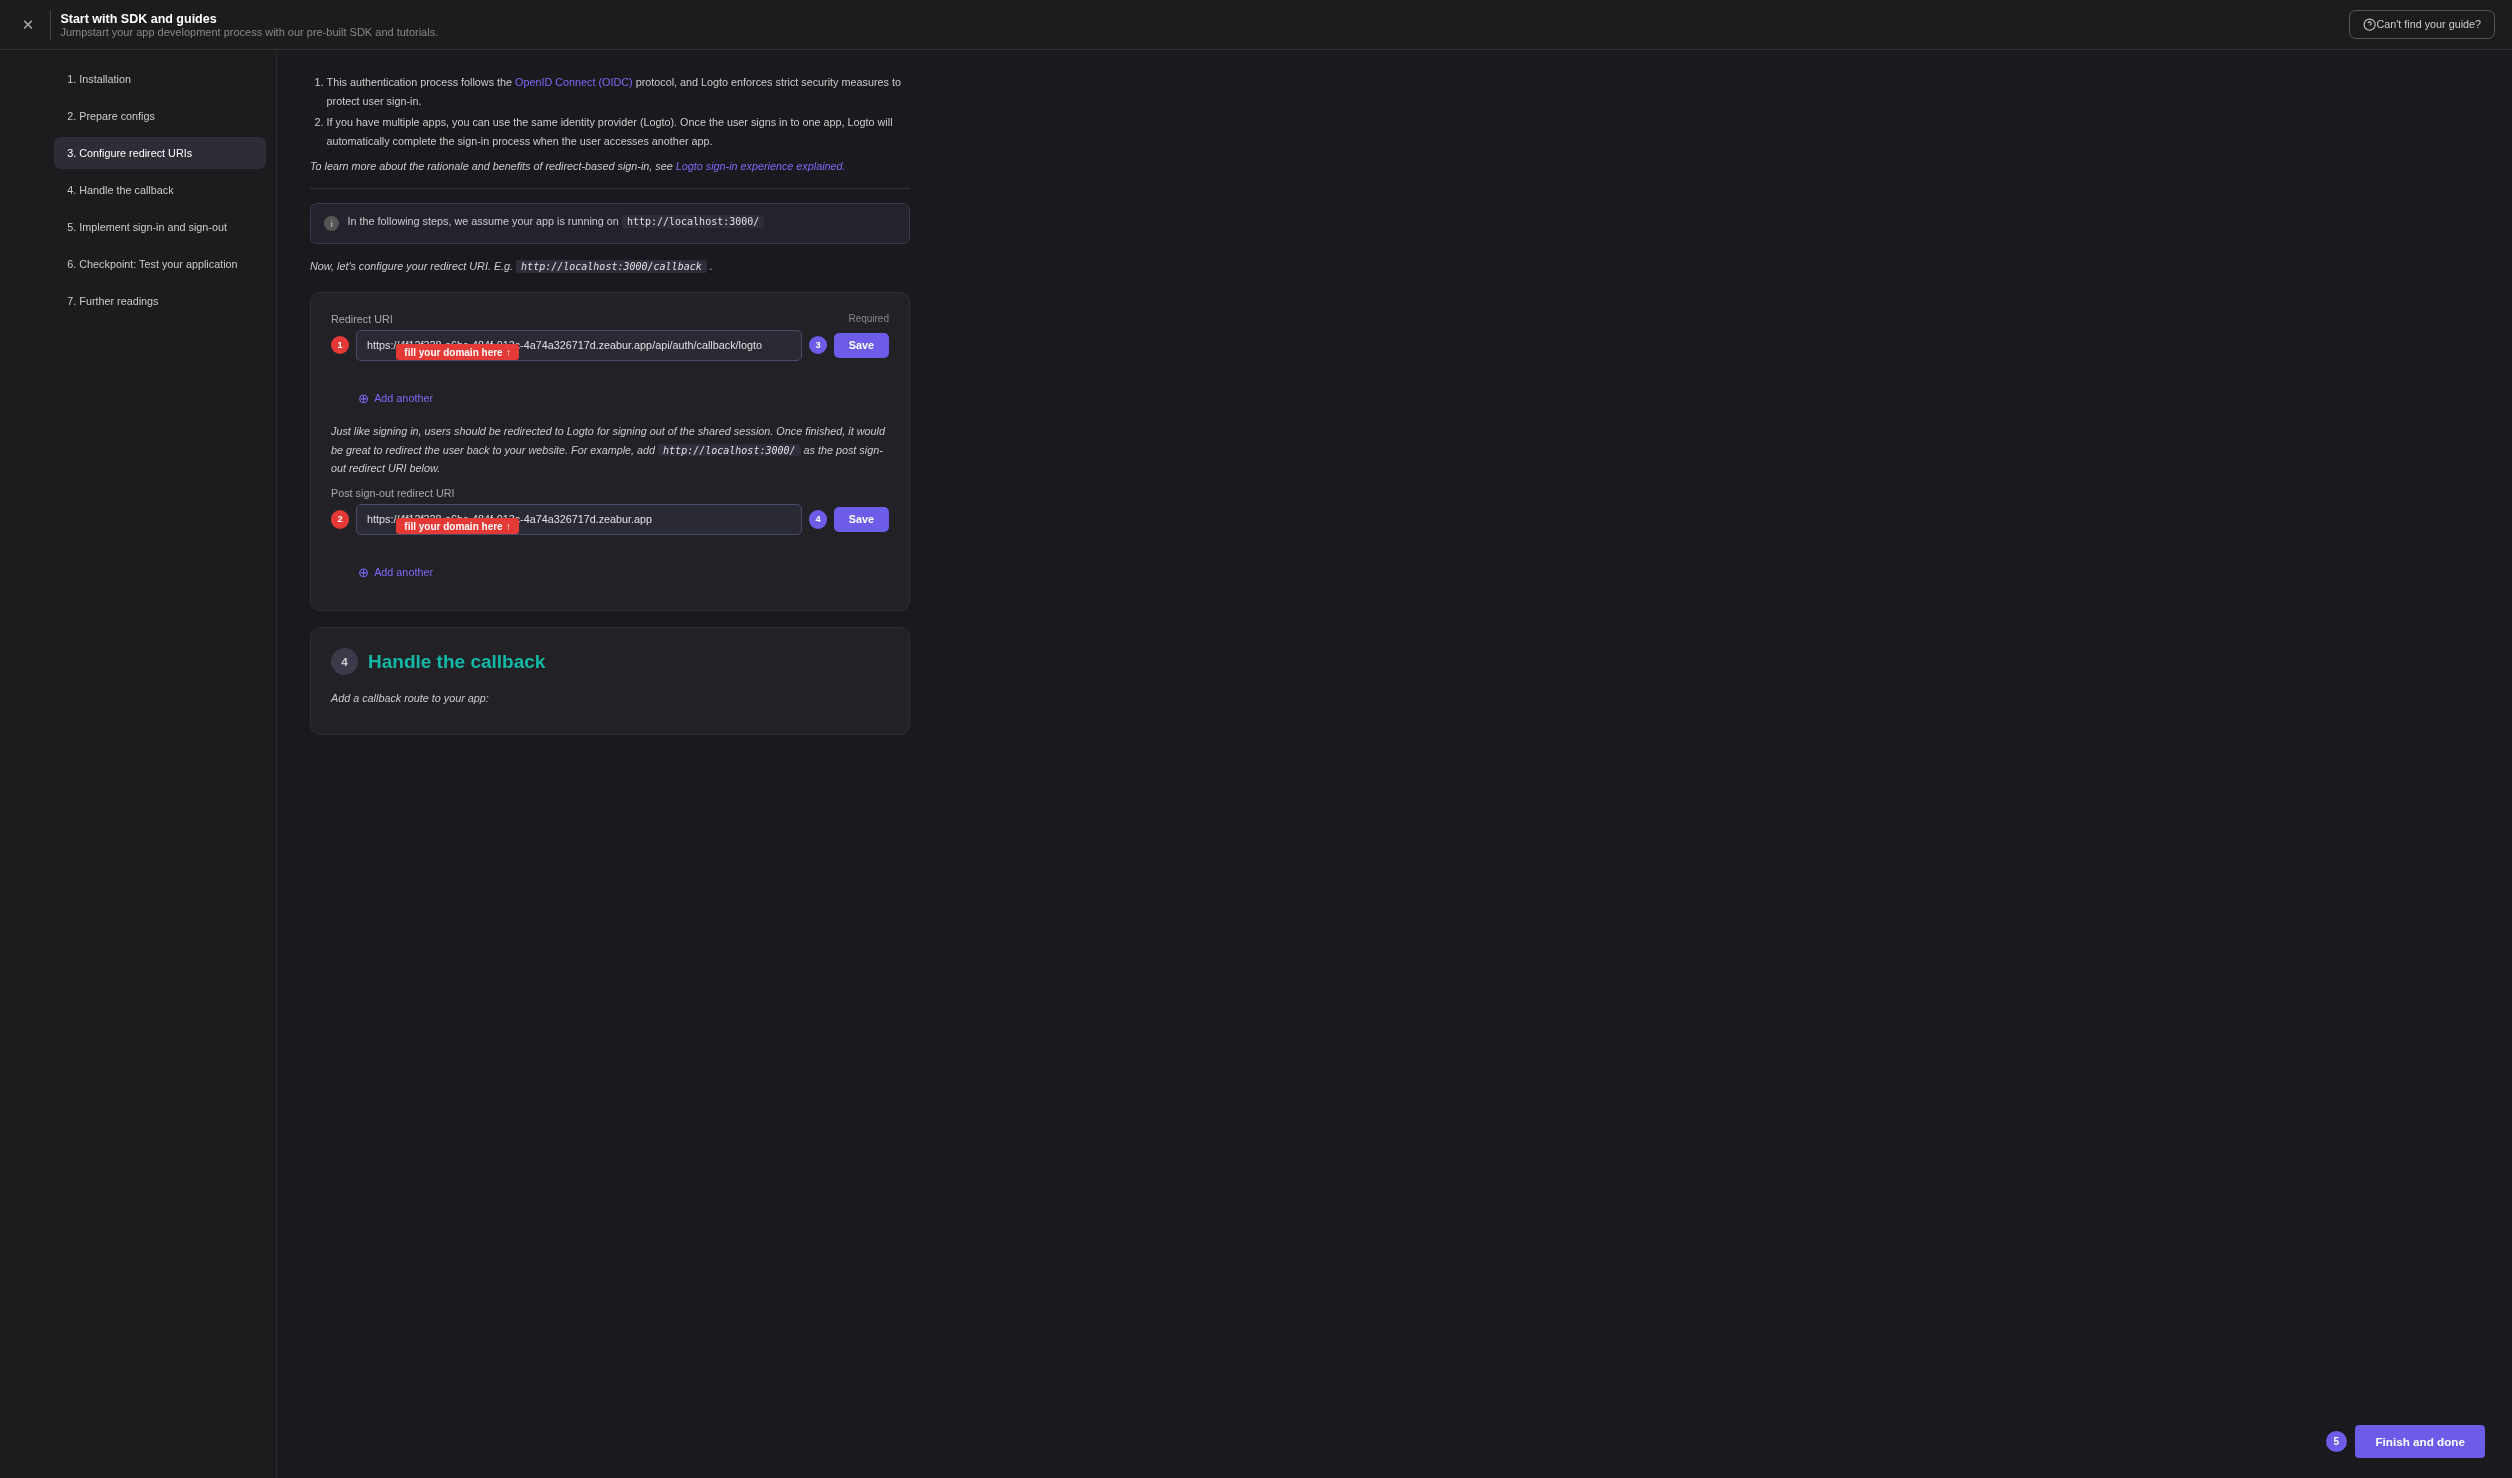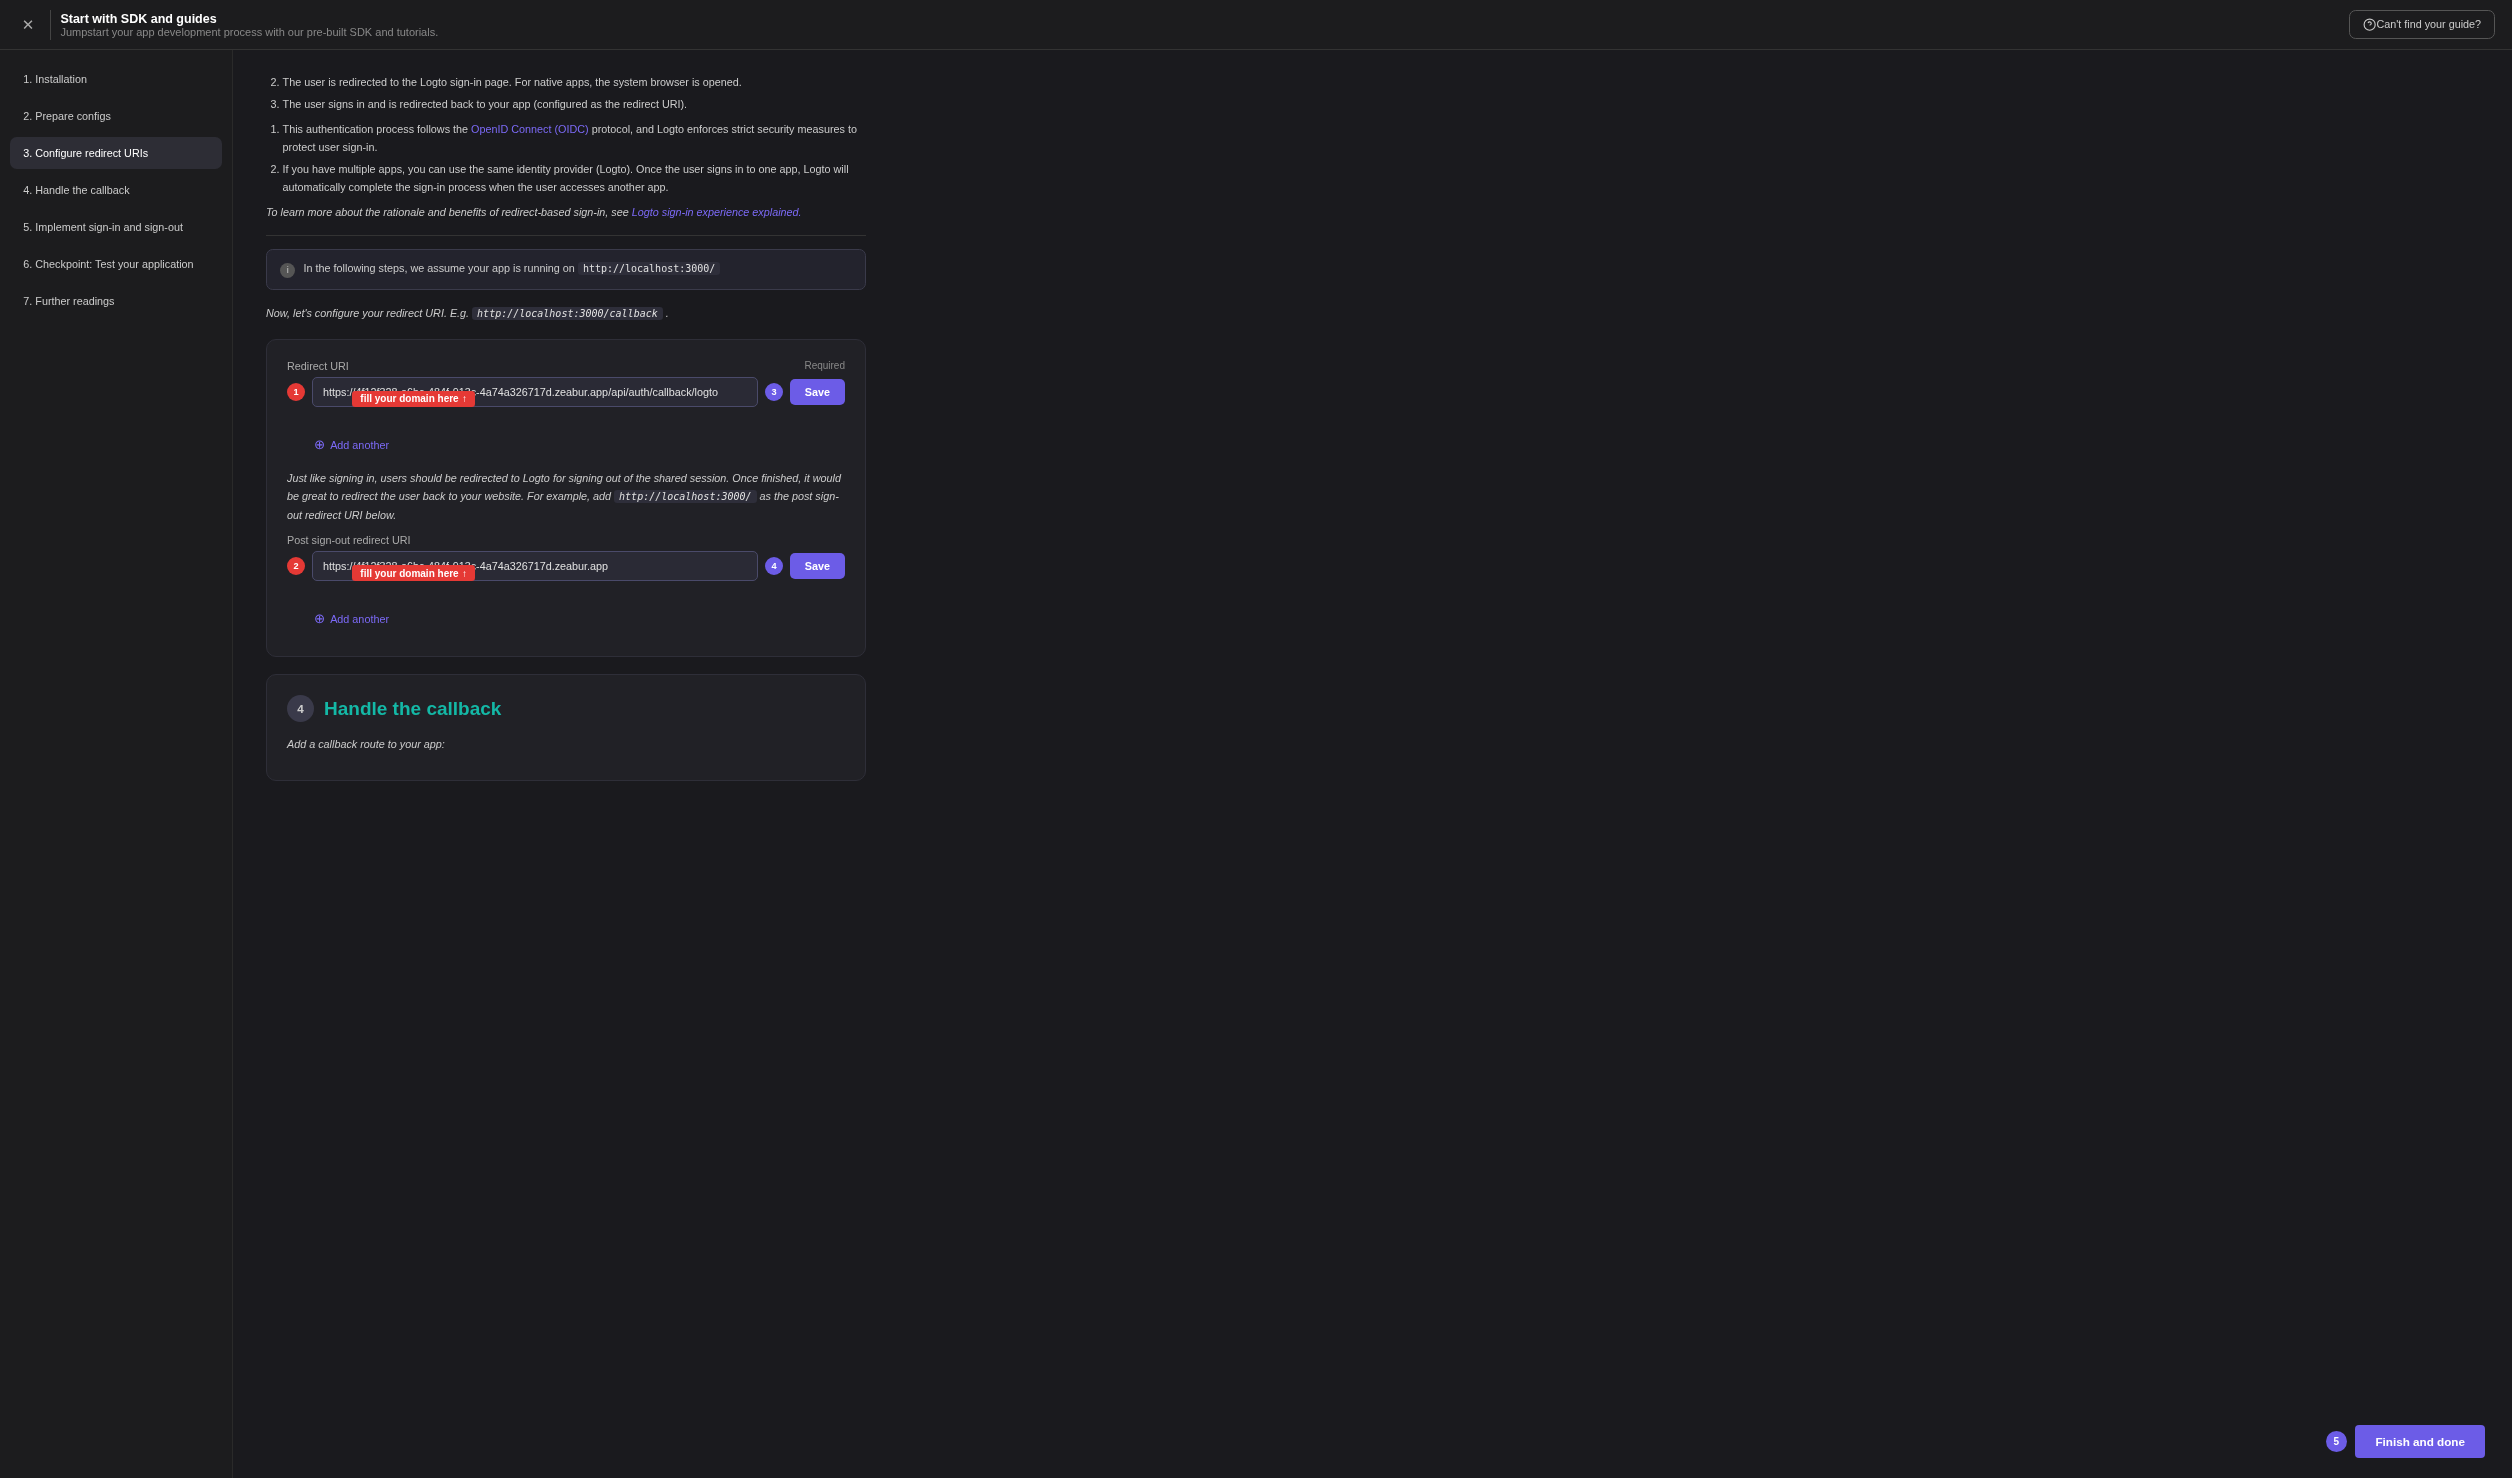--- a/index.html
+++ b/index.html
@@ -51,20 +51,21 @@
       background: transparent;
       color: #ccc;
       cursor: pointer;
       font-size: 10.8px;
     }
 
     
     .main-layout {
       display: flex;
       height: calc(100vh - 50px);
+      margin-left: 44px;
     }
 
     
     .sidebar {
       width: 233px;
       background: #1c1c1e;
       padding: 13.3px 10px;
       display: flex;
       flex-direction: column;
       gap: 5px;
@@ -367,24 +368,20 @@
       <span>6. Checkpoint: Test your application</span>
     </div>
     <div class="sidebar-item">
       <span>7. Further readings</span>
     </div>
   </div>
 
   <div class="content-area">
     <div class="content-inner content-padded">
 
-      <ol class="content-list" start="2">
-        <li>The user is redirected to the Logto sign-in page. For native apps, the system browser is opened.</li>
-        <li>The user signs in and is redirected back to your app (configured as the redirect URI).</li>
-      </ol>
 
       <ol class="content-list" start="1">
         <li>
           This authentication process follows the <a class="link">OpenID Connect (OIDC)</a> protocol, and Logto enforces strict security measures to protect user sign-in.
         </li>
         <li>If you have multiple apps, you can use the same identity provider (Logto). Once the user signs in to one app, Logto will automatically complete the sign-in process when the user accesses another app.</li>
       </ol>
 
       <p class="content-text">
         <span>To learn more about the rationale and benefits of redirect-based sign-in, see</span>

